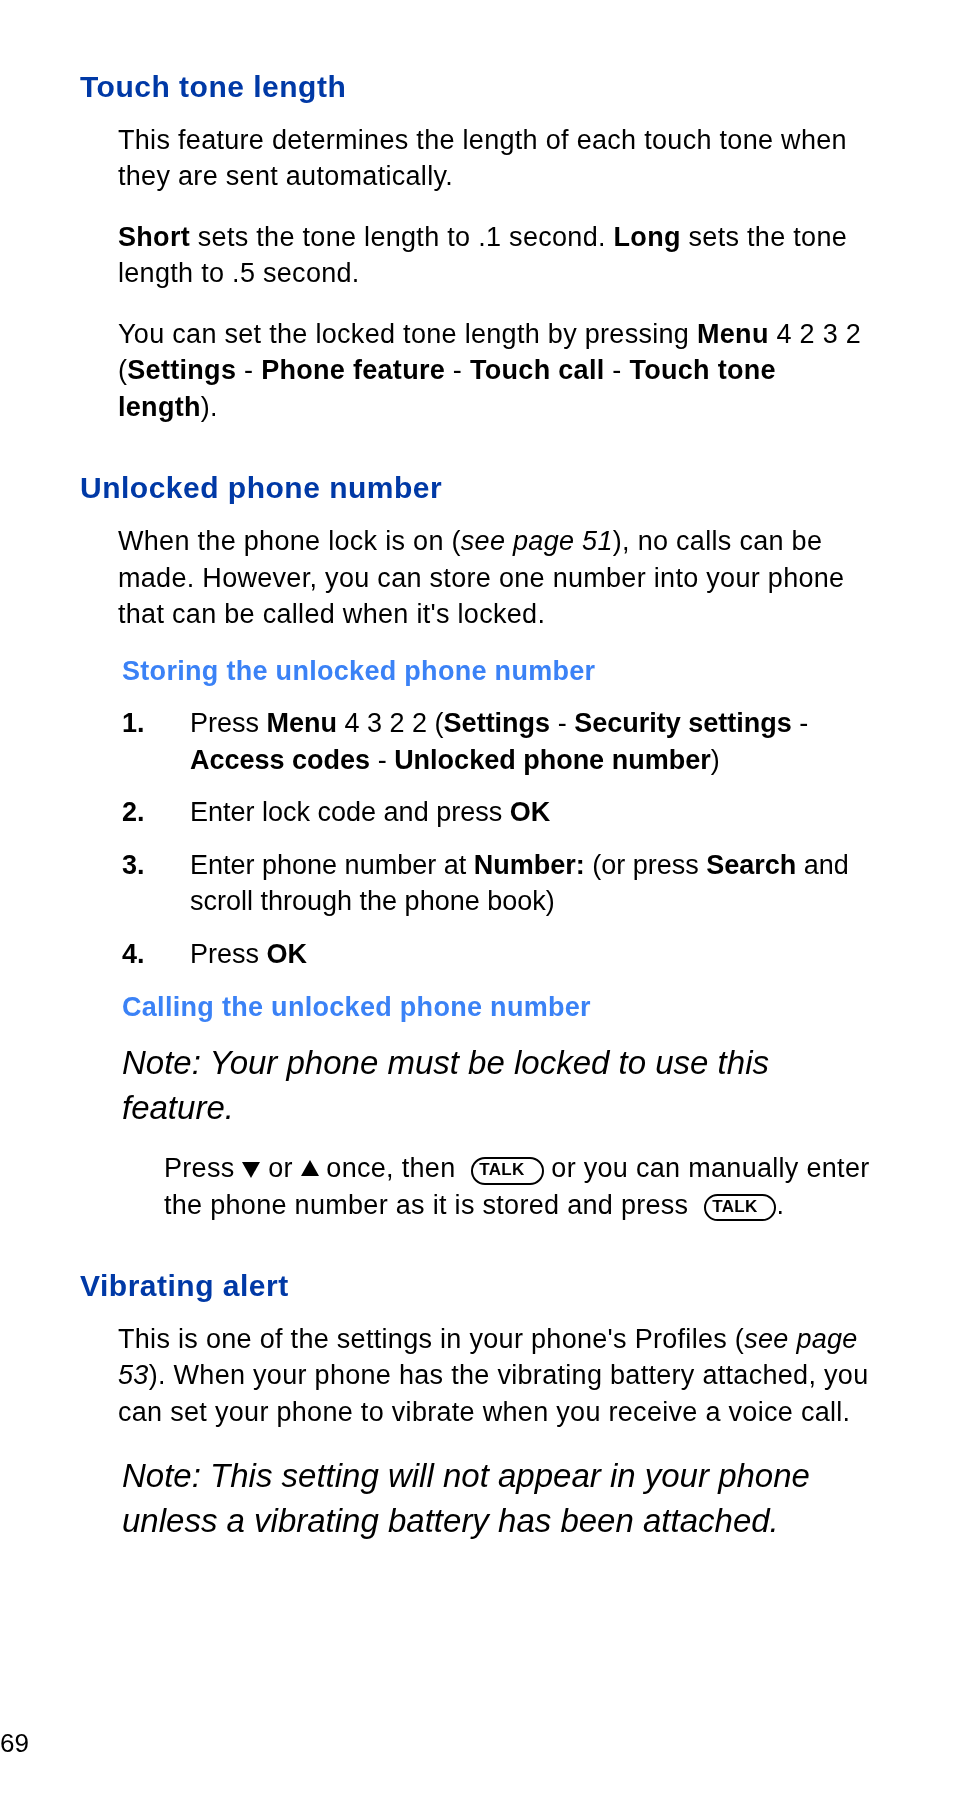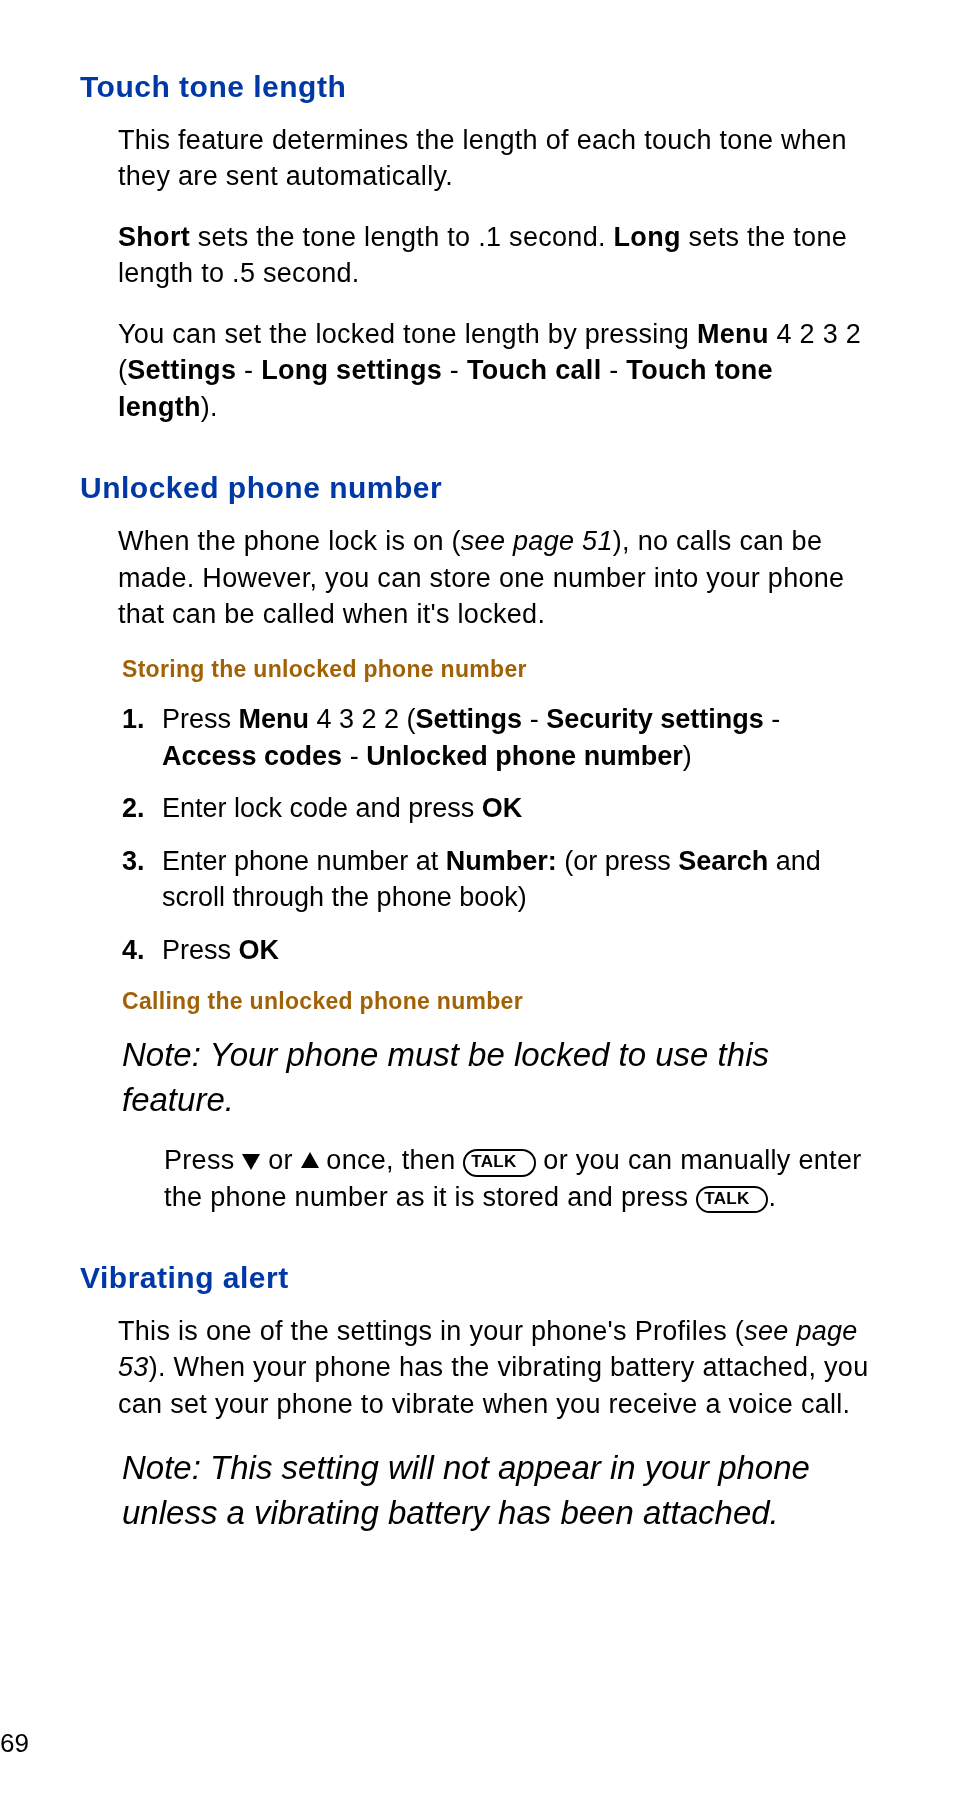--- a/index.html
+++ b/index.html
@@ -22,59 +22,60 @@
   .body-block {
     margin-left: 38px;
     margin-bottom: 24px;
     font-size: 27px;
     line-height: 1.35;
     letter-spacing: 0.3px;
   }
   .bold { font-weight: bold; }
   .italic { font-style: italic; }
   .subheading-gray {
-    color: #a16207;
+    color: #3b82f6;
     font-weight: bold;
-    font-size: 23px;
+    font-size: 27px;
     margin-left: 42px;
     margin-bottom: 18px;
     letter-spacing: 0.3px;
   }
   .numlist {
     margin-left: 42px;
     margin-bottom: 20px;
   }
   .numitem {
     display: flex;
     font-size: 27px;
     line-height: 1.35;
     margin-bottom: 16px;
   }
   .numitem .num {
     font-weight: bold;
     min-width: 40px;
     flex-shrink: 0;
   }
-  .numitem .txt { flex: 1; }
+  .numitem .txt { flex: 1; margin-left: 28px; }
   .note {
     margin-left: 42px;
     margin-bottom: 20px;
     font-style: italic;
     font-size: 33px;
     line-height: 1.35;
   }
   .talk-badge {
     display: inline-block;
     border: 2px solid #000;
     border-radius: 14px;
     font-size: 17px;
     font-weight: bold;
     padding: 0px 17px 1px 6px;
     vertical-align: 2px;
     font-style: normal;
+    margin-left: 8px;
   }
   .tri-down {
     display: inline-block;
     width: 0; height: 0;
     border-left: 9px solid transparent;
     border-right: 9px solid transparent;
     border-top: 16px solid #000;
     vertical-align: -1px;
   }
   .tri-up {
@@ -99,21 +100,21 @@
 
 <div class="heading-blue">Touch tone length</div>
 
 <div class="body-block">This feature determines the length of each touch tone when they are sent automatically.</div>
 
 <div class="body-block">
   <span class="bold">Short</span><span> sets the tone length to .1 second. </span><span class="bold">Long</span><span> sets the tone length to .5 second.</span>
 </div>
 
 <div class="body-block">
-  <span>You can set the locked tone length by pressing </span><span class="bold">Menu</span><span> 4 2 3 2 (</span><span class="bold">Settings</span><span> - </span><span class="bold">Long settings</span><span> - </span><span class="bold">Touch call</span><span> - </span><span class="bold">Touch tone length</span><span>).</span>
+  <span>You can set the locked tone length by pressing </span><span class="bold">Menu</span><span> 4 2 3 2 (</span><span class="bold">Settings</span><span> - </span><span class="bold">Phone feature</span><span> - </span><span class="bold">Touch call</span><span> - </span><span class="bold">Touch tone length</span><span>).</span>
 </div>
 
 <div class="heading-blue section-gap">Unlocked phone number</div>
 
 <div class="body-block">
   <span>When the phone lock is on (</span><span class="italic">see page 51</span><span>), no calls can be made. However, you can store one number into your phone that can be called when it's locked.</span>
 </div>
 
 <div class="subheading-gray">Storing the unlocked phone number</div>
 

